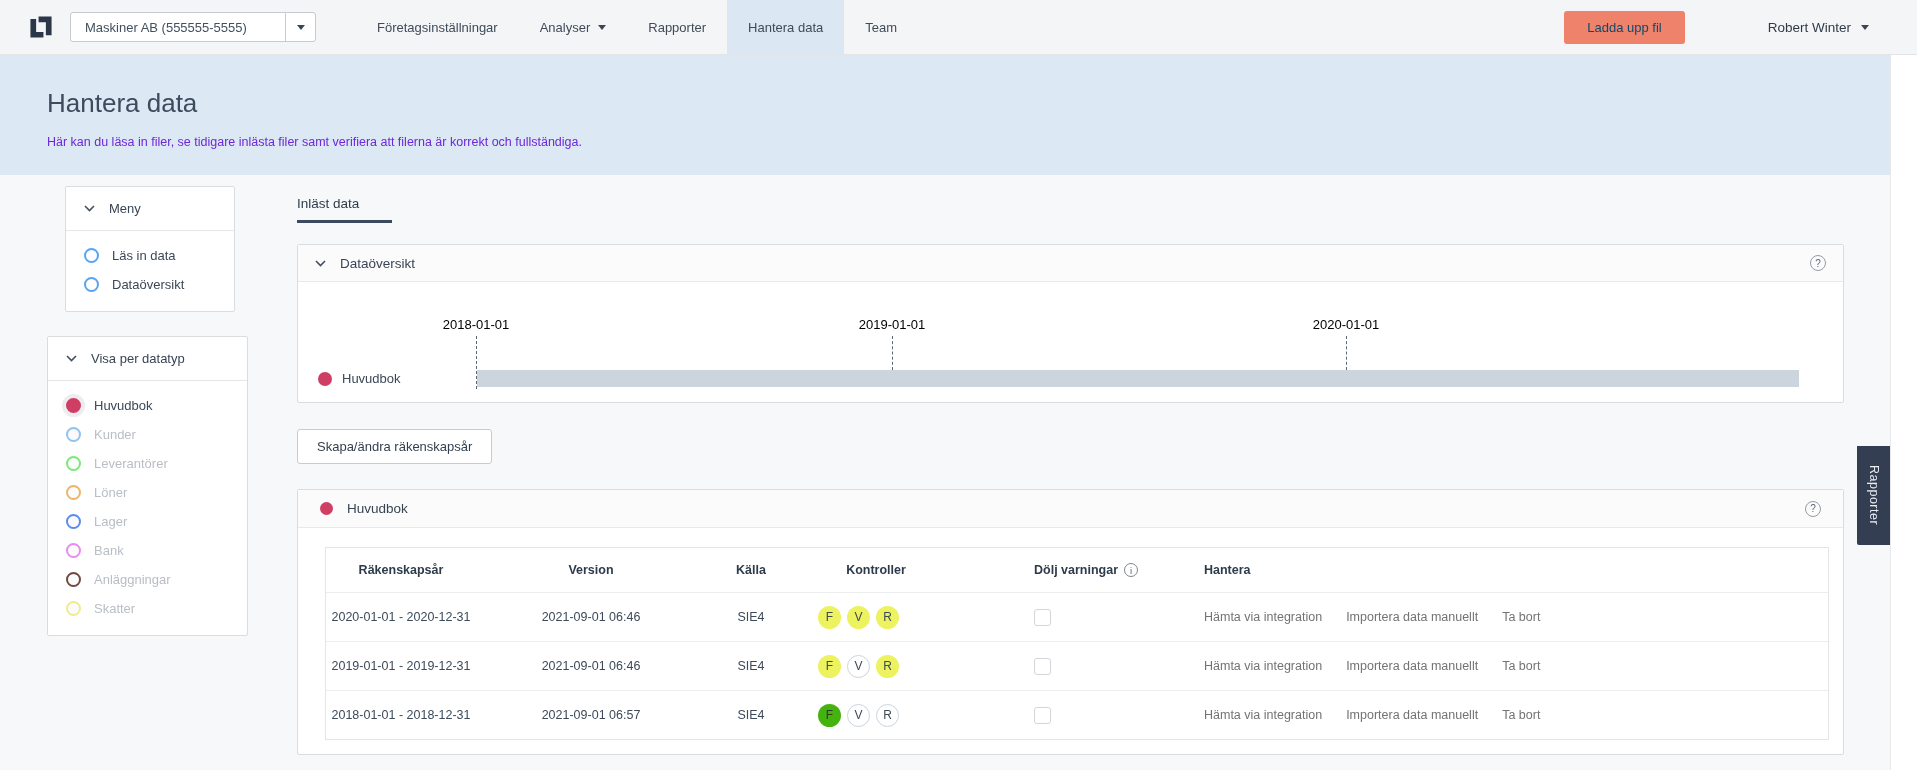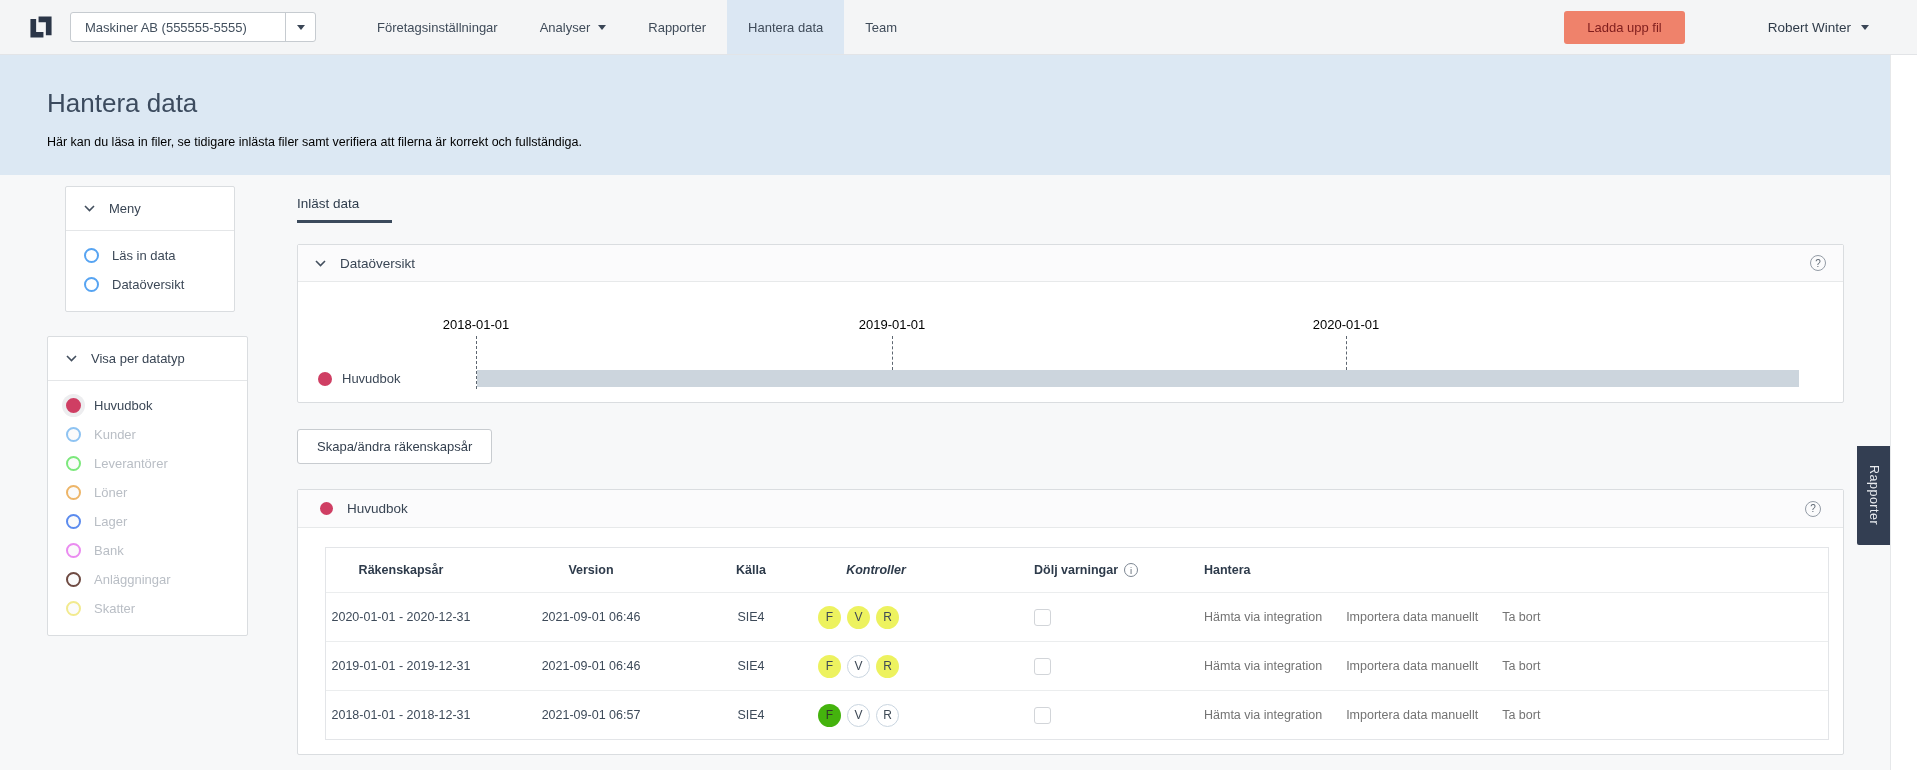--- a/index.html
+++ b/index.html
@@ -12,28 +12,28 @@
   .logo { margin-left:28px; width:26px; height:26px; flex:0 0 auto; }
   .company-select { margin-left:16px; height:30px; width:246px; background:#fff;
                     border:1px solid #c6cbd0; border-radius:3px; display:flex; align-items:center; }
   .company-value { flex:1; padding-left:14px; font-size:13px; color:#43505e; white-space:nowrap; overflow:hidden; }
   .company-arrow { width:30px; height:100%; border-left:1px solid #c6cbd0; display:flex; align-items:center; justify-content:center; cursor:pointer; }
   .caret { width:0; height:0; border-left:4px solid transparent; border-right:4px solid transparent; border-top:5px solid #3a4656; display:inline-block; }
   .nav-items { display:flex; height:100%; margin-left:40px; }
   .nav-item { height:100%; display:flex; align-items:center; gap:8px; padding:0 21px; font-size:13px; color:#3f4b59; cursor:pointer; }
   .nav-item.active { background:#dbe7f3; }
   .nav-spacer { flex:1; }
-  .upload-btn { background:#ef826b; color:#7f1d1d; border:none; border-radius:3px; font-size:13px;
+  .upload-btn { background:#ef826b; color:#0c4a6e; border:none; border-radius:3px; font-size:13px;
                 font-family:"Liberation Sans",sans-serif; padding:9px 23px; cursor:pointer; }
   .user-menu { display:flex; align-items:center; gap:10px; margin-left:83px; margin-right:48px; font-size:13.5px; color:#2f3b49; cursor:pointer; }
 
   
   .page-header { position:absolute; left:0; top:55px; width:1890px; height:120px; background:#dce8f3; }
   .page-title { position:absolute; left:47px; top:33px; font-size:26px; font-weight:400; color:#3c4b5e; }
-  .page-subtitle { position:absolute; left:47px; top:80px; font-size:12.5px; color:#000000; }
+  .page-subtitle { position:absolute; left:47px; top:80px; font-size:12.5px; color:#6d28d9; }
 
   
   .right-strip { position:absolute; left:1890px; top:55px; width:27px; height:715px; background:#fff; border-left:1px solid #e6e8ea; z-index:5; }
   .side-tab { position:absolute; left:1857px; top:446px; width:33px; height:99px; background:#333e52; color:#e9ebef;
               font-size:12.5px; display:flex; align-items:center; justify-content:center;
               writing-mode:vertical-rl; letter-spacing:.5px; cursor:pointer; z-index:6; border-radius:0 0 0 2px; }
 
   
   .card { position:absolute; background:#fff; border:1px solid #dadde0; border-radius:2px; }
   .card-header { display:flex; align-items:center; gap:14px; border-bottom:1px solid #e7e9ea; background:#fbfbfc; }
@@ -245,21 +245,21 @@
   <div class="card-header">
     <span class="dot" style="width:13px;height:13px;background:#cf3e63;"></span>
     <span>Huvudbok</span>
     <span class="help-icon">?</span>
   </div>
   <div class="table">
     <div class="t-row t-head">
       <div class="cell c1">Räkenskapsår</div>
       <div class="cell c2">Version</div>
       <div class="cell c3">Källa</div>
-      <div class="cell c4" style="justify-content:center; padding-left:0;font-style:italic;">Kontroller</div>
+      <div class="cell c4" style="justify-content:center; padding-left:0;">Kontroller</div>
       <div class="cell c5">
         <span>Dölj varningar</span>
         <span class="info-icon">i</span>
       </div>
       <div class="cell c6">Hantera</div>
     </div>
     <div class="t-body">
         <div class="t-row">
           <div class="cell c1">2020-01-01 - 2020-12-31</div>
           <div class="cell c2">2021-09-01 06:46</div>

